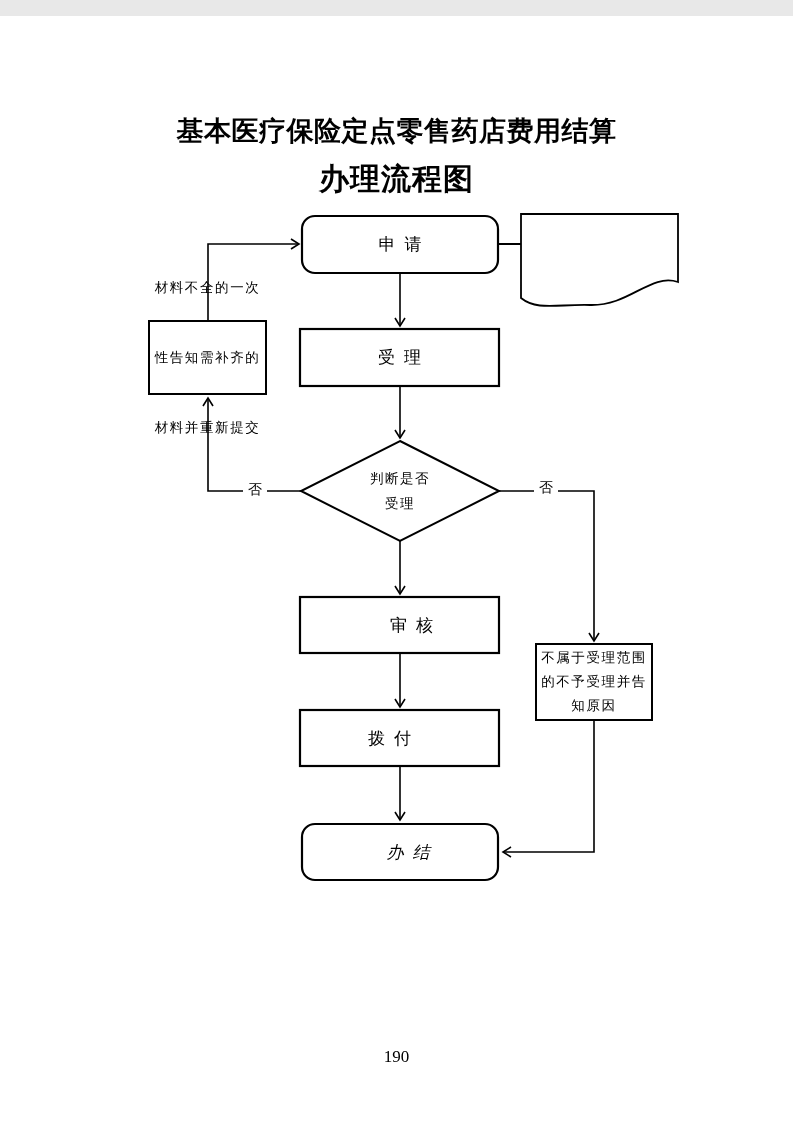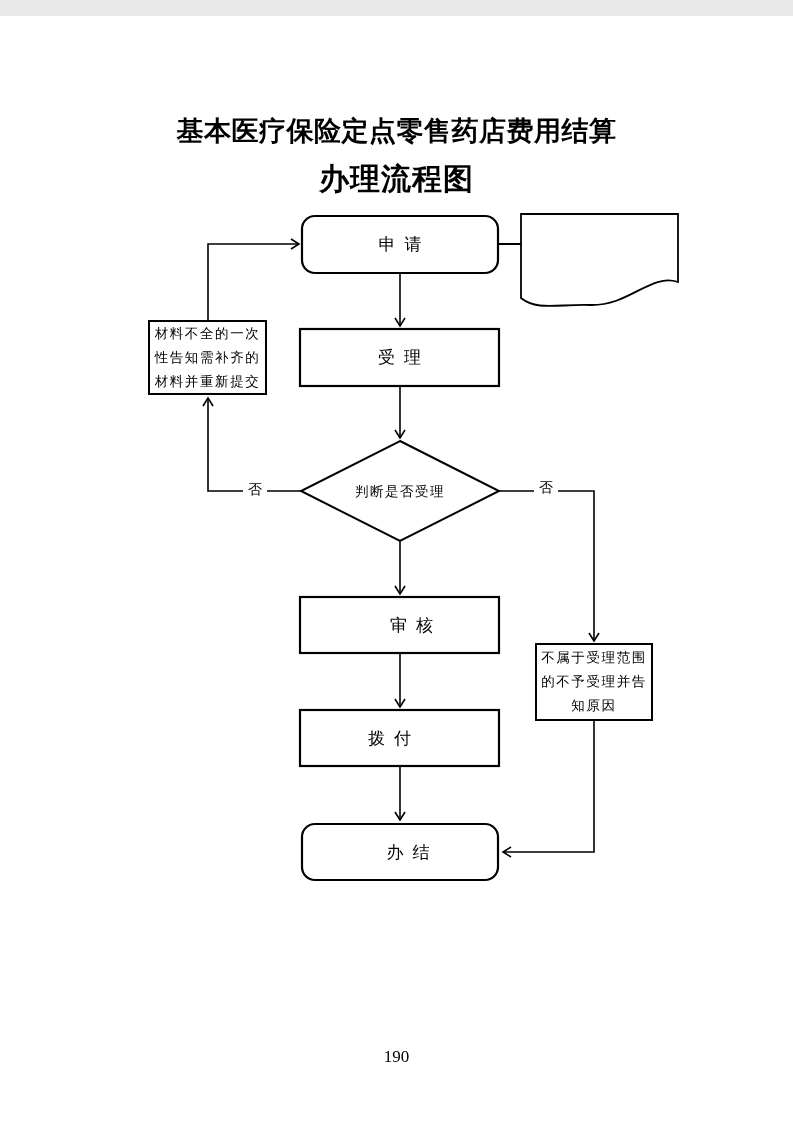--- a/index.html
+++ b/index.html
@@ -32,21 +32,21 @@
   }
   svg.flow-layer { position: absolute; left: 0; top: 0; }
   .node-label {
     display: flex; align-items: center; justify-content: center;
     font-size: 17px;
     letter-spacing: 9px;
     padding-left: 9px;
     box-sizing: border-box;
   }
   .diamond-label {
-    display: flex; flex-direction: row; align-items: center; justify-content: center;
+    display: flex; flex-direction: column; align-items: center; justify-content: center;
     font-size: 13.5px;
     letter-spacing: 1.5px;
     line-height: 25px;
     text-align: center;
   }
   .ann {
     display: flex; flex-direction: column; justify-content: center;
     font-size: 13.5px;
     letter-spacing: 1.6px;
     line-height: 24px;
@@ -114,24 +114,24 @@
   </svg>
 
   <div class="abs node-label" style="left:302px; top:200px; width:196px; height:57px;">申请</div>
   <div class="abs node-label" style="left:300px; top:313px; width:199px; height:57px;">受理</div>
   <div class="abs diamond-label" style="left:330px; top:449px; width:140px; height:52px;">
     <div>判断是否</div>
     <div>受理</div>
   </div>
   <div class="abs node-label" style="left:312px; top:581px; width:199px; height:56px;">审核</div>
   <div class="abs node-label" style="left:300px; top:694px; width:179px; height:56px;">拨付</div>
-  <div class="abs node-label" style="left:302px; top:808px; width:212px; height:56px;">办结</div>
+  <div class="abs node-label" style="left:302px; top:808px; width:212px; height:56px;font-style:italic;">办结</div>
 
 
-  <div class="abs ann" style="left:151px; top:306px; width:113px; height:71px;">
+  <div class="abs ann" style="left:151px; top:306px; width:113px; height:71px;gap:46px;">
     <div>材料不全的一次</div>
     <div>性告知需补齐的</div>
     <div>材料并重新提交</div>
   </div>
 
   <div class="abs ann" style="left:538px; top:629px; width:112px; height:74px;">
     <div>不属于受理范围</div>
     <div>的不予受理并告</div>
     <div>知原因</div>
   </div>

